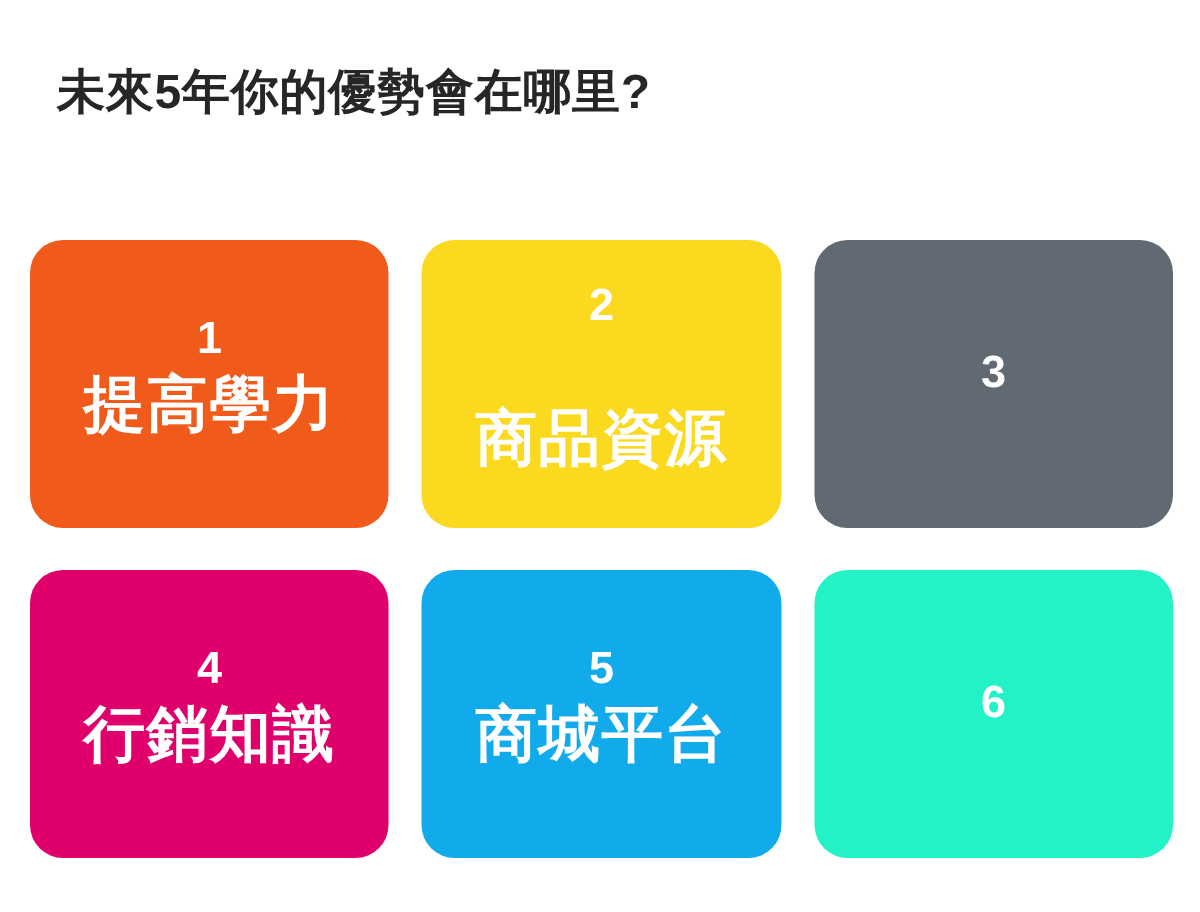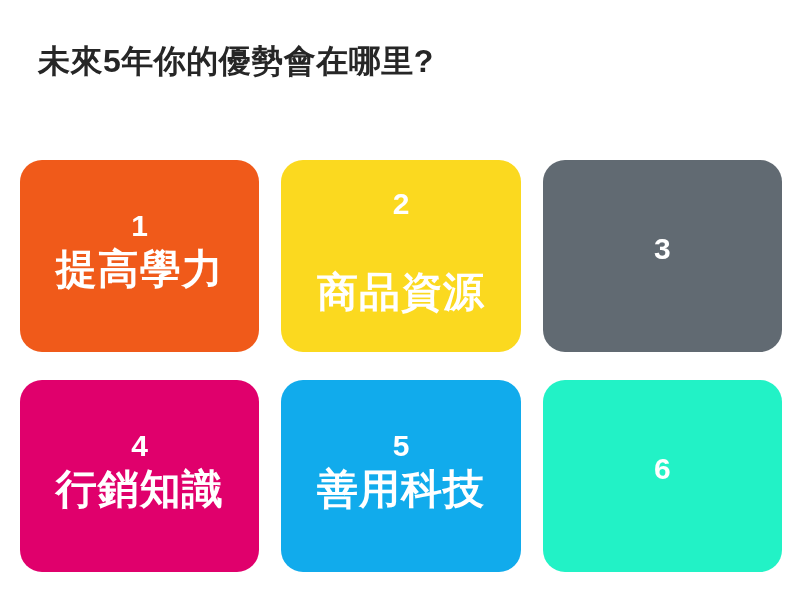--- a/index.html
+++ b/index.html
@@ -100,21 +100,21 @@
       <div class="card-number" style="color: rgb(255, 255, 255);">3</div>
     </div>
 
     <div class="card" style="background: rgb(224, 0, 108);">
       <div class="card-number" style="color: rgb(255, 255, 255);">4</div>
       <div class="card-label" style="color: rgb(255, 255, 255);">行銷知識</div>
     </div>
 
     <div class="card" style="background: rgb(17, 171, 236);">
       <div class="card-number" style="color: rgb(255, 255, 255);">5</div>
-      <div class="card-label" style="color: rgb(255, 255, 255);">善用科技</div>
+      <div class="card-label" style="color: rgb(255, 255, 255);">商城平台</div>
     </div>
 
     <div class="card" style="background: rgb(34, 242, 198);">
       <div class="card-number" style="color: rgb(255, 255, 255);">6</div>
     </div>
 
   </div>
 </div>
 
 </body></html>

